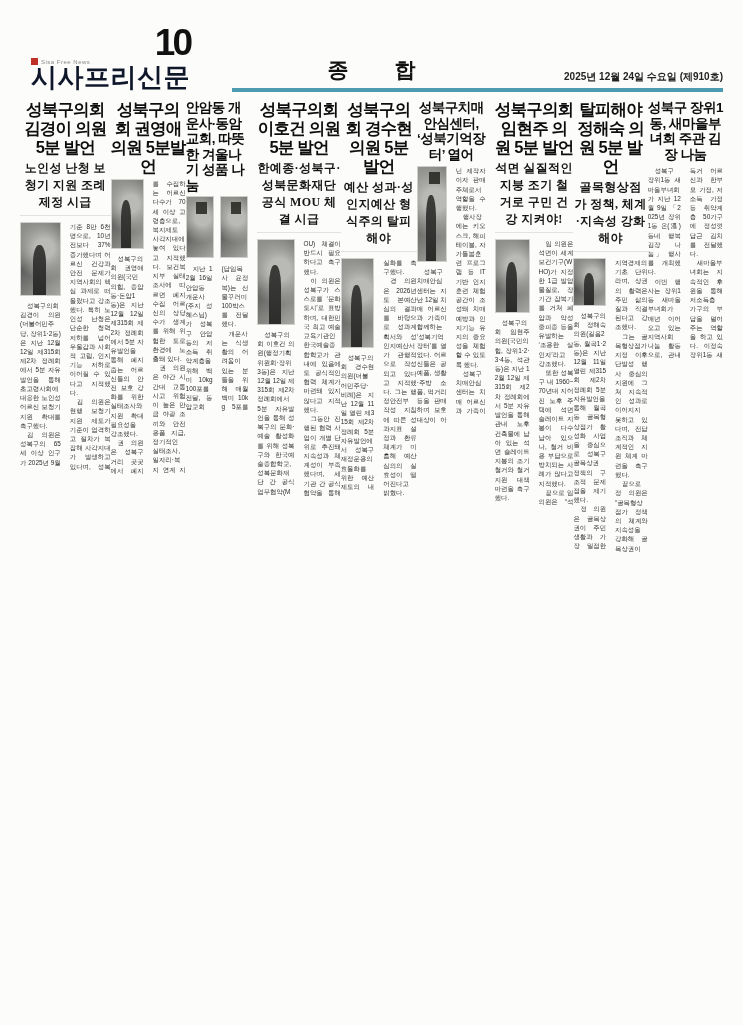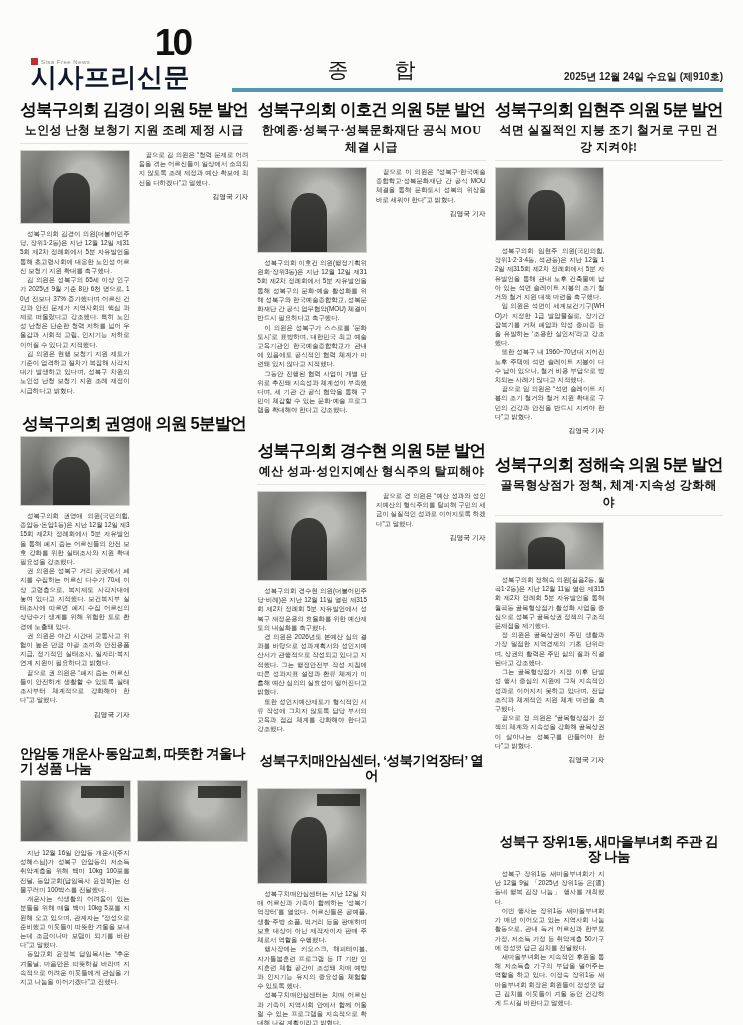--- a/index.html
+++ b/index.html
@@ -12,27 +12,27 @@
   .header{position:absolute;top:40px;left:20px;right:20px;height:50px;}
   .masthead{position:absolute;left:8px;bottom:0;display:flex;align-items:flex-end;flex-direction:column;}
   .masthead .pagenum{font-size:37px;font-weight:900;line-height:.78;letter-spacing:-3px;color:#111;}
   .masthead .title-wrap{margin-left:3px;}
   .masthead .tagline{display:flex;align-items:center;gap:3px;margin-bottom:1px;}
   .masthead .tag-red{width:7px;height:7px;background:#c03028;display:inline-block;}
   .masthead .tagline span{font-size:6px;color:#8a8a8a;letter-spacing:.5px;}
   .masthead .paper-title{font-size:26px;font-weight:800;color:#0f172a;letter-spacing:.5px;line-height:.9;}
   .section-title{
     position:absolute;left:50%;transform:translateX(-50%);bottom:6px;
-    font-size:21px;font-weight:400;color:#111;letter-spacing:46px;padding-left:46px;white-space:nowrap;
+    font-size:21px;font-weight:700;color:#111;letter-spacing:46px;padding-left:46px;white-space:nowrap;
   }
   .dateline{position:absolute;right:0;bottom:6px;font-size:10px;font-weight:700;color:#222;}
   .header-rule{position:absolute;top:88px;left:232px;right:20px;height:4px;background:#4e9ab0;}
   
   .content{position:absolute;top:100px;left:20px;right:20px;bottom:10px;display:flex;gap:9px;}
-  .col{flex:1 1 0;min-width:0;display:flex;flex-direction:column;}
+  .col{flex:1 1 0;min-width:0;display:flex;flex-direction:row;}
   
   .article{margin-bottom:12px;}
   .headline{font-size:16.5px;font-weight:800;text-align:center;letter-spacing:-.8px;line-height:1.15;margin:0 0 3px;color:#0d0d0d;}
   .headline.small{font-size:13.5px;letter-spacing:-.5px;}
   .headline.left{text-align:left;}
   .subhead{
     font-family:"Liberation Serif","DejaVu Serif",serif;font-weight:700;
     font-size:12px;text-align:center;letter-spacing:.4px;color:#151515;
     margin:2px 0 6px;padding-bottom:4px;border-bottom:1px solid #e2e2e0;
   }
@@ -185,21 +185,21 @@
             </div>
           <p>성북구의회 임현주 의원(국민의힘, 장위1·2·3·4동, 석관동)은 지난 12월 12일 제315회 제2차 정례회에서 5분 자유발언을 통해 관내 노후 건축물에 남아 있는 석면 슬레이트 지붕의 조기 철거와 철거 지원 대책 마련을 촉구했다.</p>
           <p>임 의원은 석면이 세계보건기구(WHO)가 지정한 1급 발암물질로, 장기간 잠복기를 거쳐 폐암과 악성 중피종 등을 유발하는 ‘조용한 살인자’라고 강조했다.</p>
           <p>또한 성북구 내 1960~70년대 지어진 노후 주택에 석면 슬레이트 지붕이 다수 남아 있으나, 철거 비용 부담으로 방치되는 사례가 많다고 지적했다.</p>
           <p>끝으로 임 의원은 “석면 슬레이트 지붕의 조기 철거와 철거 지원 확대로 구민의 건강과 안전을 반드시 지켜야 한다”고 밝혔다.</p>
           <p class="byline">김영국 기자</p>
         </div>
       </div>
 
       <div class="article">
-        <h2 class="headline">성북구의회 정해숙 의원 5분 발언</h2>
+        <h2 class="headline">탈피해야 정해숙 의원 5분 발언</h2>
         <div class="subhead">골목형상점가 정책, 체계·지속성 강화해야</div>
         <div class="article-body" style="height:300px">
           <div class="photo h48">
               <span class="figure"></span>
             </div>
           <p>성북구의회 정해숙 의원(길음2동, 월곡1·2동)은 지난 12월 11일 열린 제315회 제2차 정례회 5분 자유발언을 통해 월곡동 골목형상점가 활성화 사업을 중심으로 성북구 골목상권 정책의 구조적 문제점을 제기했다.</p>
           <p>정 의원은 골목상권이 주민 생활과 가장 밀접한 지역경제의 기초 단위라며, 상권의 활력은 주민 삶의 질과 직결된다고 강조했다.</p>
           <p>그는 골목형상점가 지정 이후 단발성 행사 중심의 지원에 그쳐 지속적인 성과로 이어지지 못하고 있다며, 전담 조직과 체계적인 지원 체계 마련을 촉구했다.</p>
           <p>끝으로 정 의원은 “골목형상점가 정책의 체계와 지속성을 강화해 골목상권이 살아나는 성북구를 만들어야 한다”고 밝혔다.</p>
           <p class="byline">김영국 기자</p>

